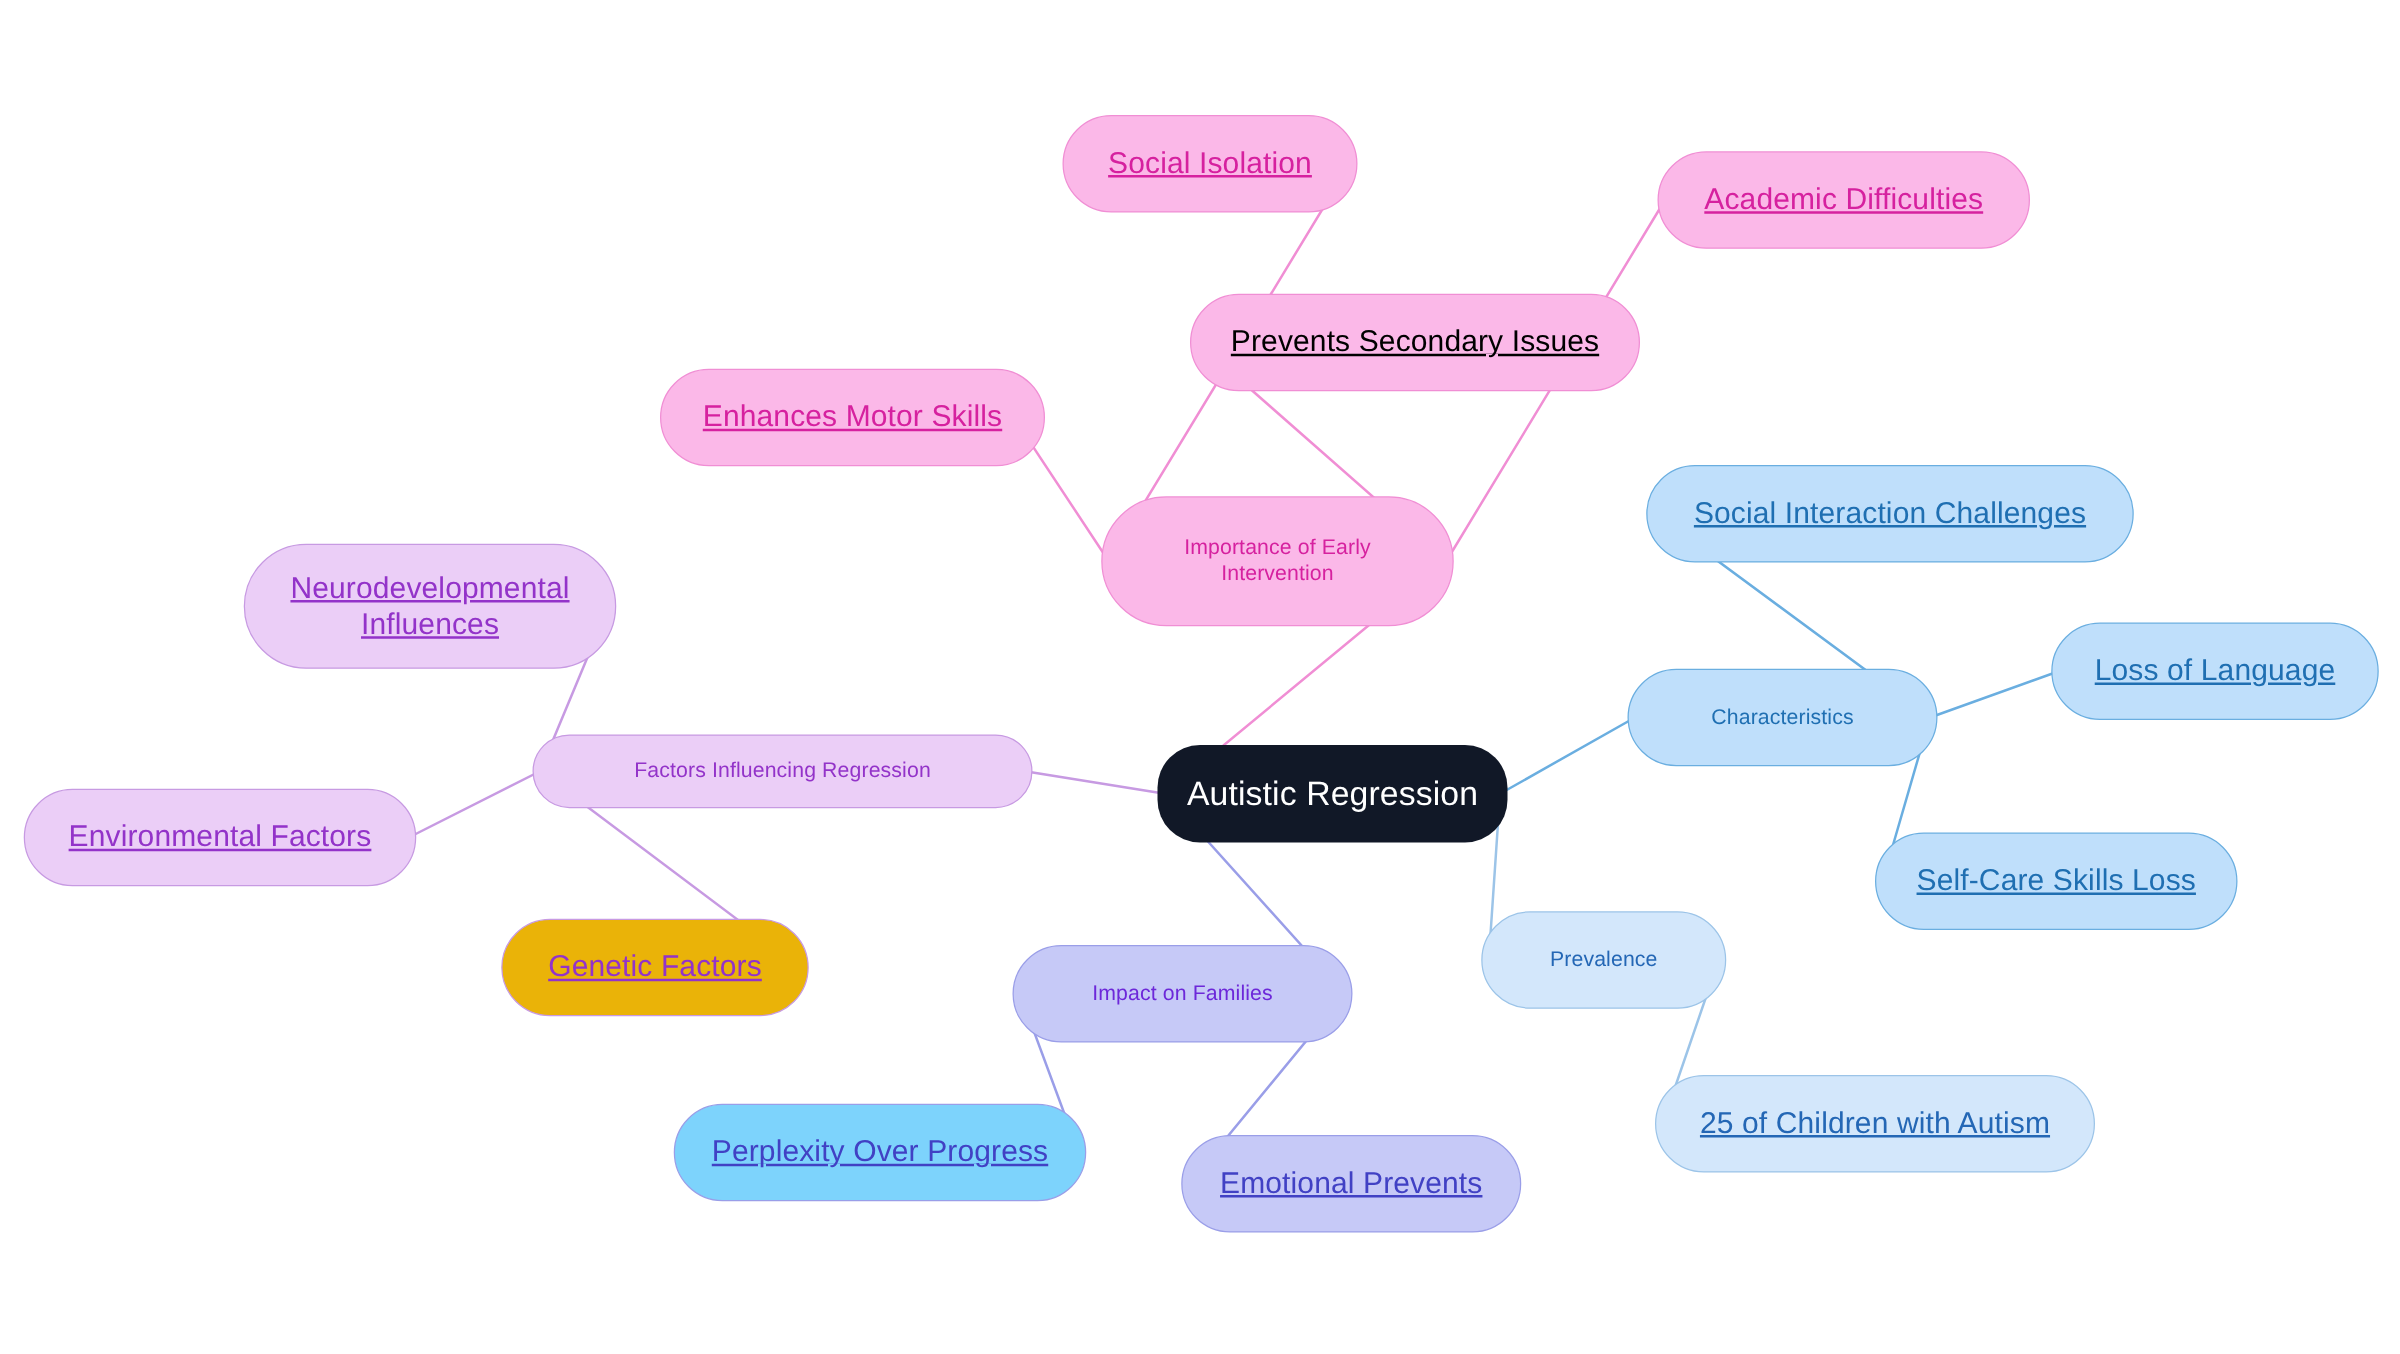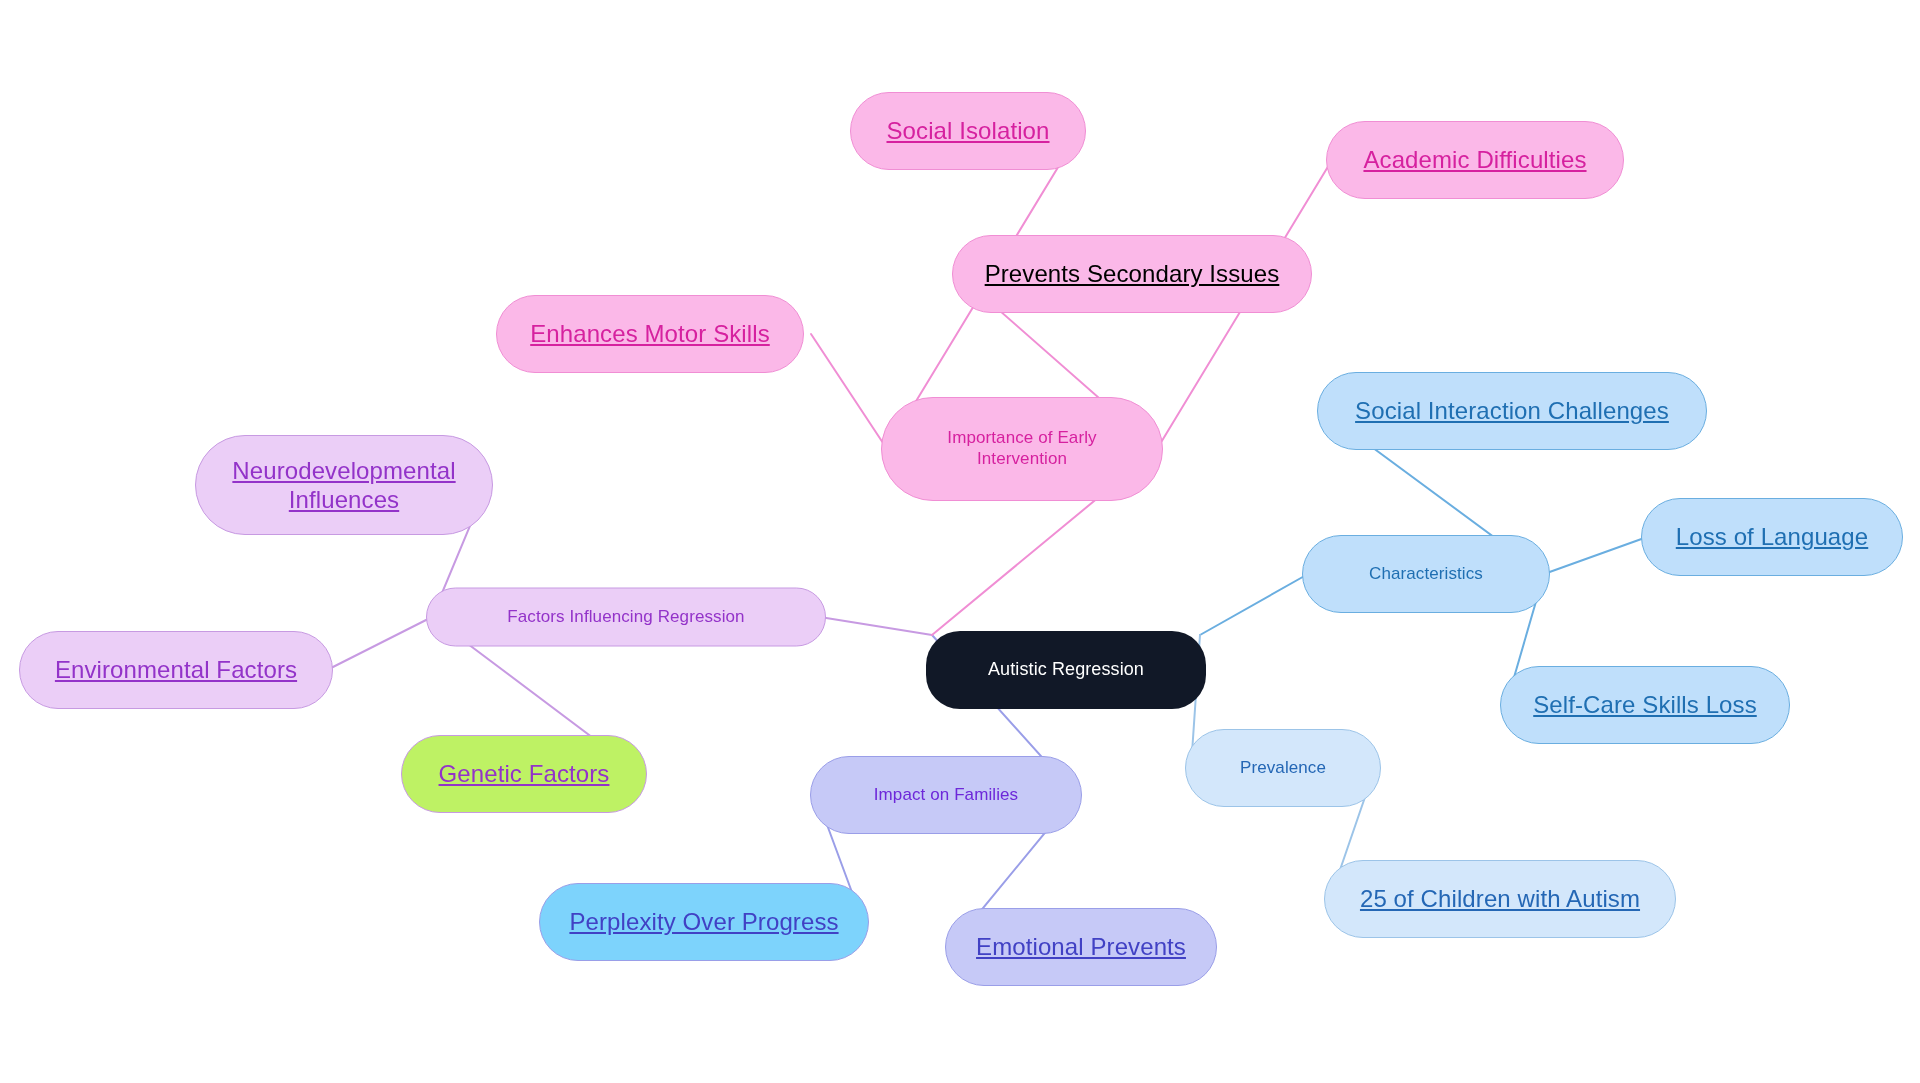--- a/index.html
+++ b/index.html
@@ -38,22 +38,21 @@
     border-width: 1.5px;
     line-height: 1.22;
     white-space: pre-line;
     letter-spacing: 0.1px;
     transform: translate(-50%, -50%);
     padding: 0 14px;
   }
   .node-root {
     border-radius: 34px;
     border-width: 0;
-    font-size: 18px;
-    margin-top: 35px;
+    font-size: 27px;
   }
   .node-lvl1 { font-size: 17px; }
   .node-lvl2 { font-size: 24px; text-decoration: underline; }
 </style>
 </head>
 <body>
 
 <div id="mindmap-canvas">
   <svg id="edge-layer" viewBox="0 0 1920 1083">
       <line x1="1200" y1="635" x2="1308" y2="574" stroke="#6aaee0" stroke-width="2" stroke-linecap="round"></line>
@@ -83,21 +82,21 @@
       <div class="node node-lvl2" style="left: 1645px; top: 705px; width: 290px; height: 78px; background: rgb(191, 223, 251); border-color: rgb(106, 174, 224); color: rgb(31, 111, 178);">Self-Care Skills Loss</div>
       <div class="node node-lvl1" style="left: 1283px; top: 768px; width: 196px; height: 78px; background: rgb(211, 231, 251); border-color: rgb(156, 196, 232); color: rgb(36, 103, 181);">Prevalence</div>
       <div class="node node-lvl2" style="left: 1500px; top: 899px; width: 352px; height: 78px; background: rgb(211, 231, 251); border-color: rgb(156, 196, 232); color: rgb(36, 103, 181);">25 of Children with Autism</div>
       <div class="node node-lvl1" style="left: 946px; top: 795px; width: 272px; height: 78px; background: rgb(198, 201, 247); border-color: rgb(154, 158, 232); color: #6d28d9;">Impact on Families</div>
       <div class="node node-lvl2" style="left: 704px; top: 922px; width: 330px; height: 78px; background: #7dd3fc; border-color: rgb(154, 158, 232); color: rgb(65, 65, 196);">Perplexity Over Progress</div>
       <div class="node node-lvl2" style="left: 1081px; top: 947px; width: 272px; height: 78px; background: rgb(198, 201, 247); border-color: rgb(154, 158, 232); color: rgb(65, 65, 196);">Emotional Prevents</div>
       <div class="node node-lvl1" style="left: 626px; top: 617px; width: 400px; height: 59px; background: rgb(235, 206, 247); border-color: rgb(199, 154, 226); color: rgb(147, 51, 201);">Factors Influencing Regression</div>
       <div class="node node-lvl2" style="left: 344px; top: 485px; width: 298px; height: 100px; background: rgb(235, 206, 247); border-color: rgb(199, 154, 226); color: rgb(147, 51, 201);">Neurodevelopmental
 Influences</div>
       <div class="node node-lvl2" style="left: 176px; top: 670px; width: 314px; height: 78px; background: rgb(235, 206, 247); border-color: rgb(199, 154, 226); color: rgb(147, 51, 201);">Environmental Factors</div>
-      <div class="node node-lvl2" style="left: 524px; top: 774px; width: 246px; height: 78px; background: #bef264; border-color: rgb(199, 154, 226); color: rgb(147, 51, 201);">Genetic Factors</div>
+      <div class="node node-lvl2" style="left: 524px; top: 774px; width: 246px; height: 78px; background: #eab308; border-color: rgb(199, 154, 226); color: rgb(147, 51, 201);">Genetic Factors</div>
       <div class="node node-lvl1" style="left: 1022px; top: 449px; width: 282px; height: 104px; background: rgb(251, 184, 232); border-color: rgb(240, 142, 212); color: rgb(214, 33, 159);">Importance of Early
 Intervention</div>
-      <div class="node node-lvl2" style="left: 650px; top: 334px; width: 308px; height: 78px; background: rgb(251, 184, 232); border-color: rgb(240, 142, 212); color: rgb(214, 33, 159);">Enhances Motor Skills</div>
+      <div class="node node-lvl2" style="left: 682px; top: 334px; width: 308px; height: 78px; background: rgb(251, 184, 232); border-color: rgb(240, 142, 212); color: rgb(214, 33, 159);">Enhances Motor Skills</div>
       <div class="node node-lvl2" style="left: 1132px; top: 274px; width: 360px; height: 78px; background: rgb(251, 184, 232); border-color: rgb(240, 142, 212); color: #000000; text-align: center;">Prevents Secondary Issues</div>
       <div class="node node-lvl2" style="left: 968px; top: 131px; width: 236px; height: 78px; background: rgb(251, 184, 232); border-color: rgb(240, 142, 212); color: rgb(214, 33, 159);">Social Isolation</div>
       <div class="node node-lvl2" style="left: 1475px; top: 160px; width: 298px; height: 78px; background: rgb(251, 184, 232); border-color: rgb(240, 142, 212); color: rgb(214, 33, 159);">Academic Difficulties</div>
     </div>
 </div>
 
 </body></html>

